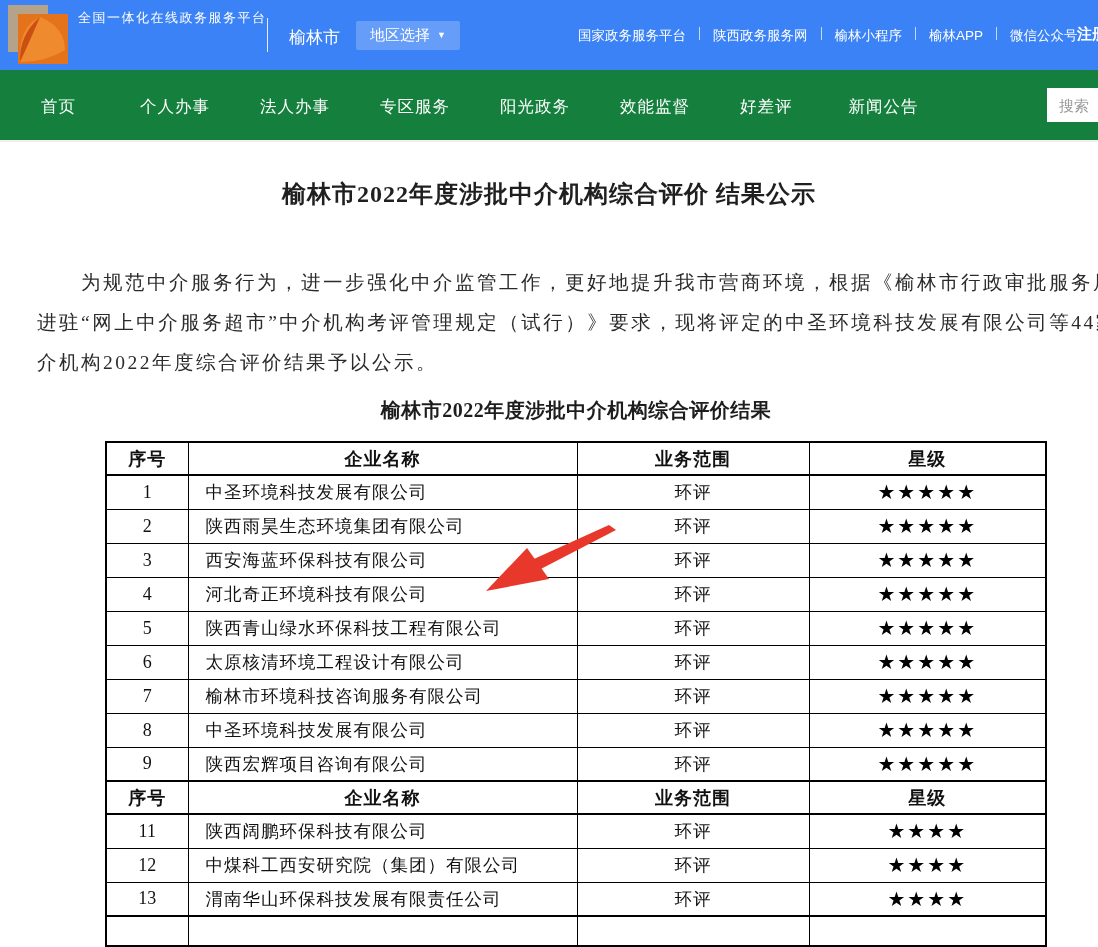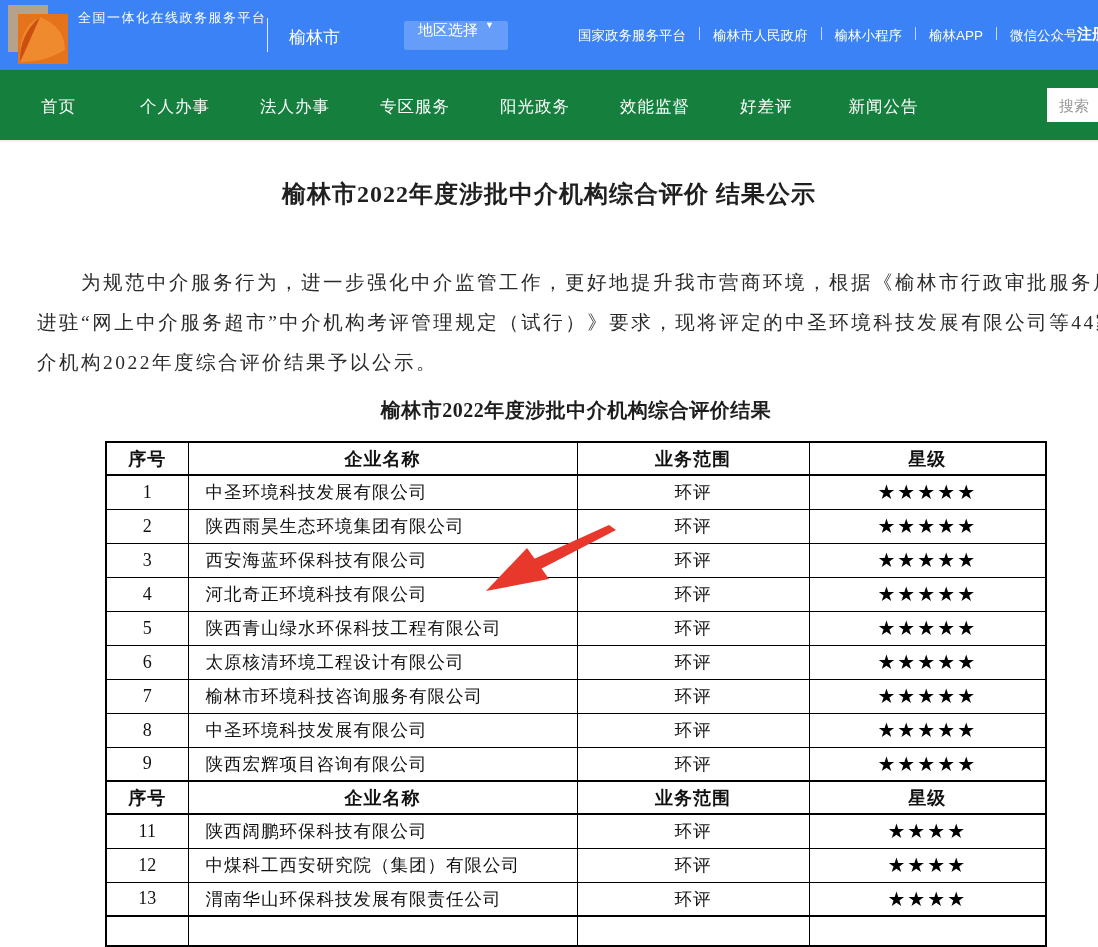--- a/index.html
+++ b/index.html
@@ -9,22 +9,22 @@
   
   .topbar { position:relative; height:70px; background:#3b82f6; color:#fff; }
   .logo { position:absolute; left:8px; top:5px; width:62px; height:60px; }
   .brand { position:absolute; left:78px; top:9px; }
   .brand-small { font-size:13px; letter-spacing:1.5px; }
   .brand-big { font-size:25px; letter-spacing:1px; margin-top:3px; font-weight:500; }
   .vdiv { position:absolute; left:267px; top:18px; width:1px; height:34px; background:rgba(255,255,255,.85); }
   .city { position:absolute; left:289px; top:26px; font-size:17px; }
   .region-btn { position:absolute; left:356px; top:21px; height:29px; padding:0 14px;
                 background:rgba(255,255,255,.22); color:#fff; font-size:15px; border:none;
-                border-radius:2px; display:flex; align-items:flex-start; gap:7px; cursor:pointer;
-                font-family:"Liberation Sans",sans-serif;margin-left:48px; }
+                border-radius:2px; display:flex; align-items:center; gap:7px; cursor:pointer;
+                font-family:"Liberation Sans",sans-serif; }
   .caret { font-size:9px; line-height:1; }
   .top-links { position:absolute; left:578px; top:27px; display:flex; align-items:flex-start;
                white-space:nowrap; font-size:13.5px; }
   .top-links .tlink { color:#fff; cursor:pointer; }
   .top-links .sep { width:1px; height:13px; background:rgba(255,255,255,.7); margin:0 13px; }
   .register { position:absolute; left:1077px; top:25px; font-size:15px; font-weight:700; white-space:nowrap; }
 
   
   .nav { position:relative; height:70px; background:#15803d; color:#fff; }
   .nav-items { display:flex; padding-left:41px; padding-top:26px; }
@@ -81,21 +81,21 @@
   </div>
   <div class="vdiv"></div>
   <div class="city">榆林市</div>
   <button class="region-btn">
     <span>地区选择</span>
     <span class="caret">▼</span>
   </button>
   <div class="top-links">
       <span class="tlink">国家政务服务平台</span>
       <span class="sep"></span>
-      <span class="tlink">榆林市人民政府</span>
+      <span class="tlink">陕西政务服务网</span>
       <span class="sep"></span>
       <span class="tlink">榆林小程序</span>
       <span class="sep"></span>
       <span class="tlink">榆林APP</span>
       <span class="sep"></span>
       <span class="tlink">微信公众号</span>
     </div>
   <div class="register">注册</div>
 </div>
 

